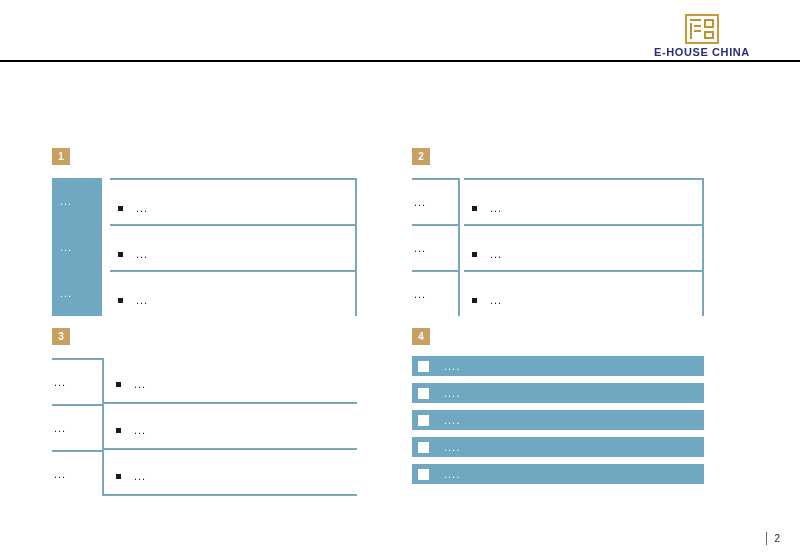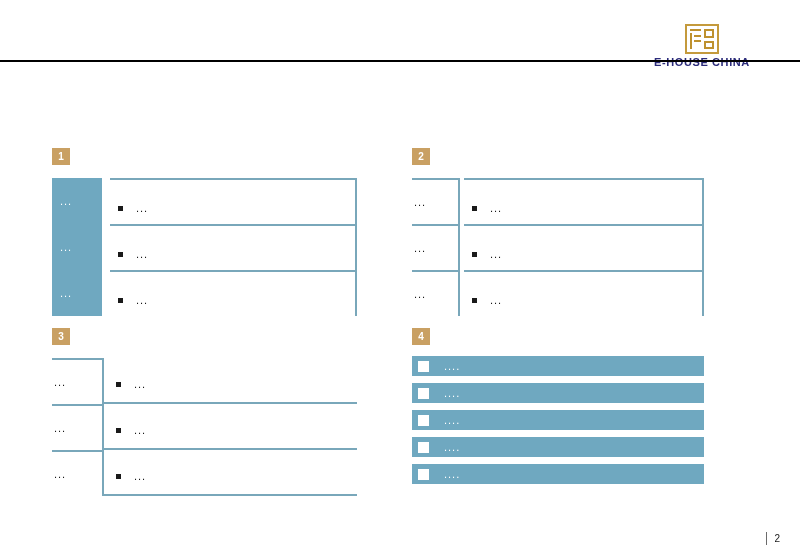--- a/index.html
+++ b/index.html
@@ -15,21 +15,21 @@
     position: relative;
     width: 800px;
     height: 553px;
     background: #ffffff;
     overflow: hidden;
   }
 
   
   .header {
     position: absolute;
-    left: 0; top: 16px;
+    left: 0; top: 6px;
     width: 800px;
     height: 62px;
   }
   .brand {
     position: absolute;
     right: 38px;
     top: 8px;
     width: 120px;
     text-align: center;
   }

